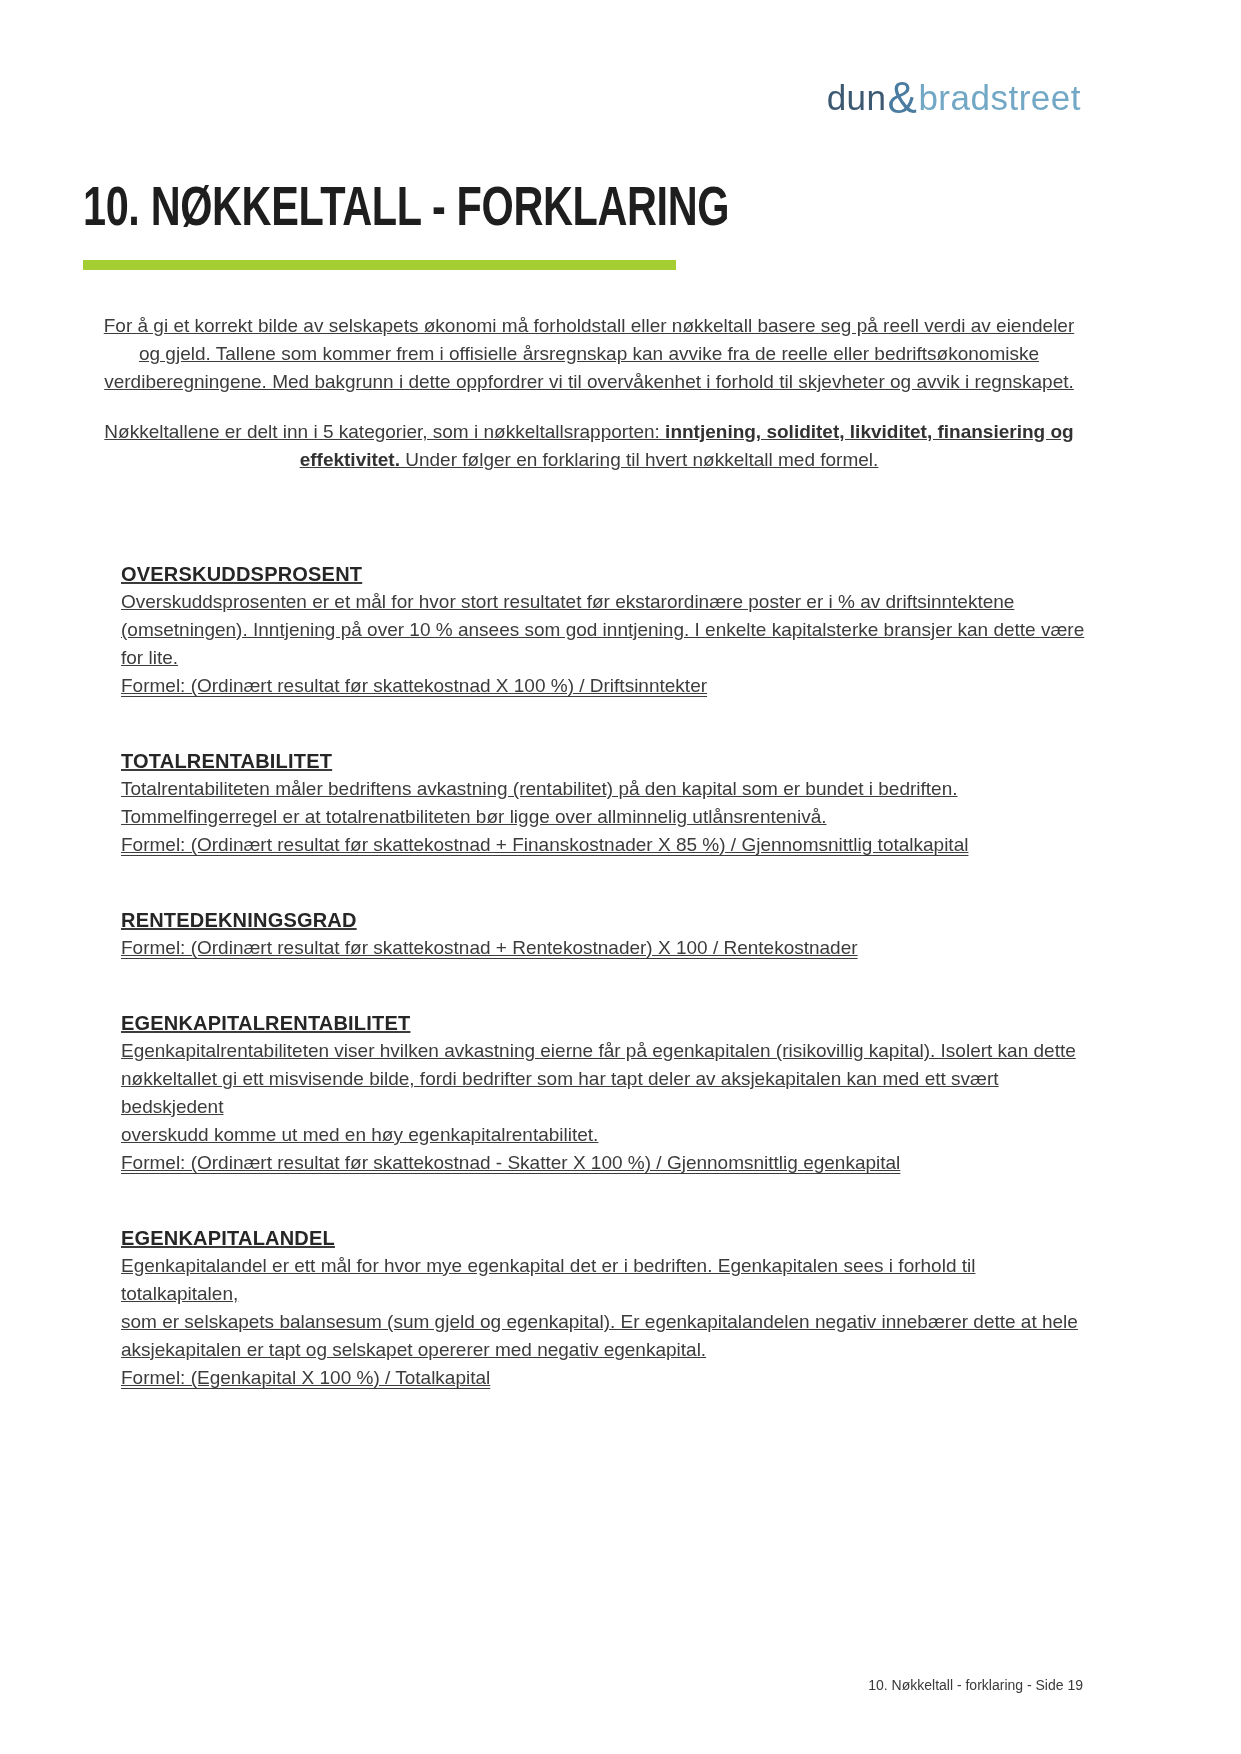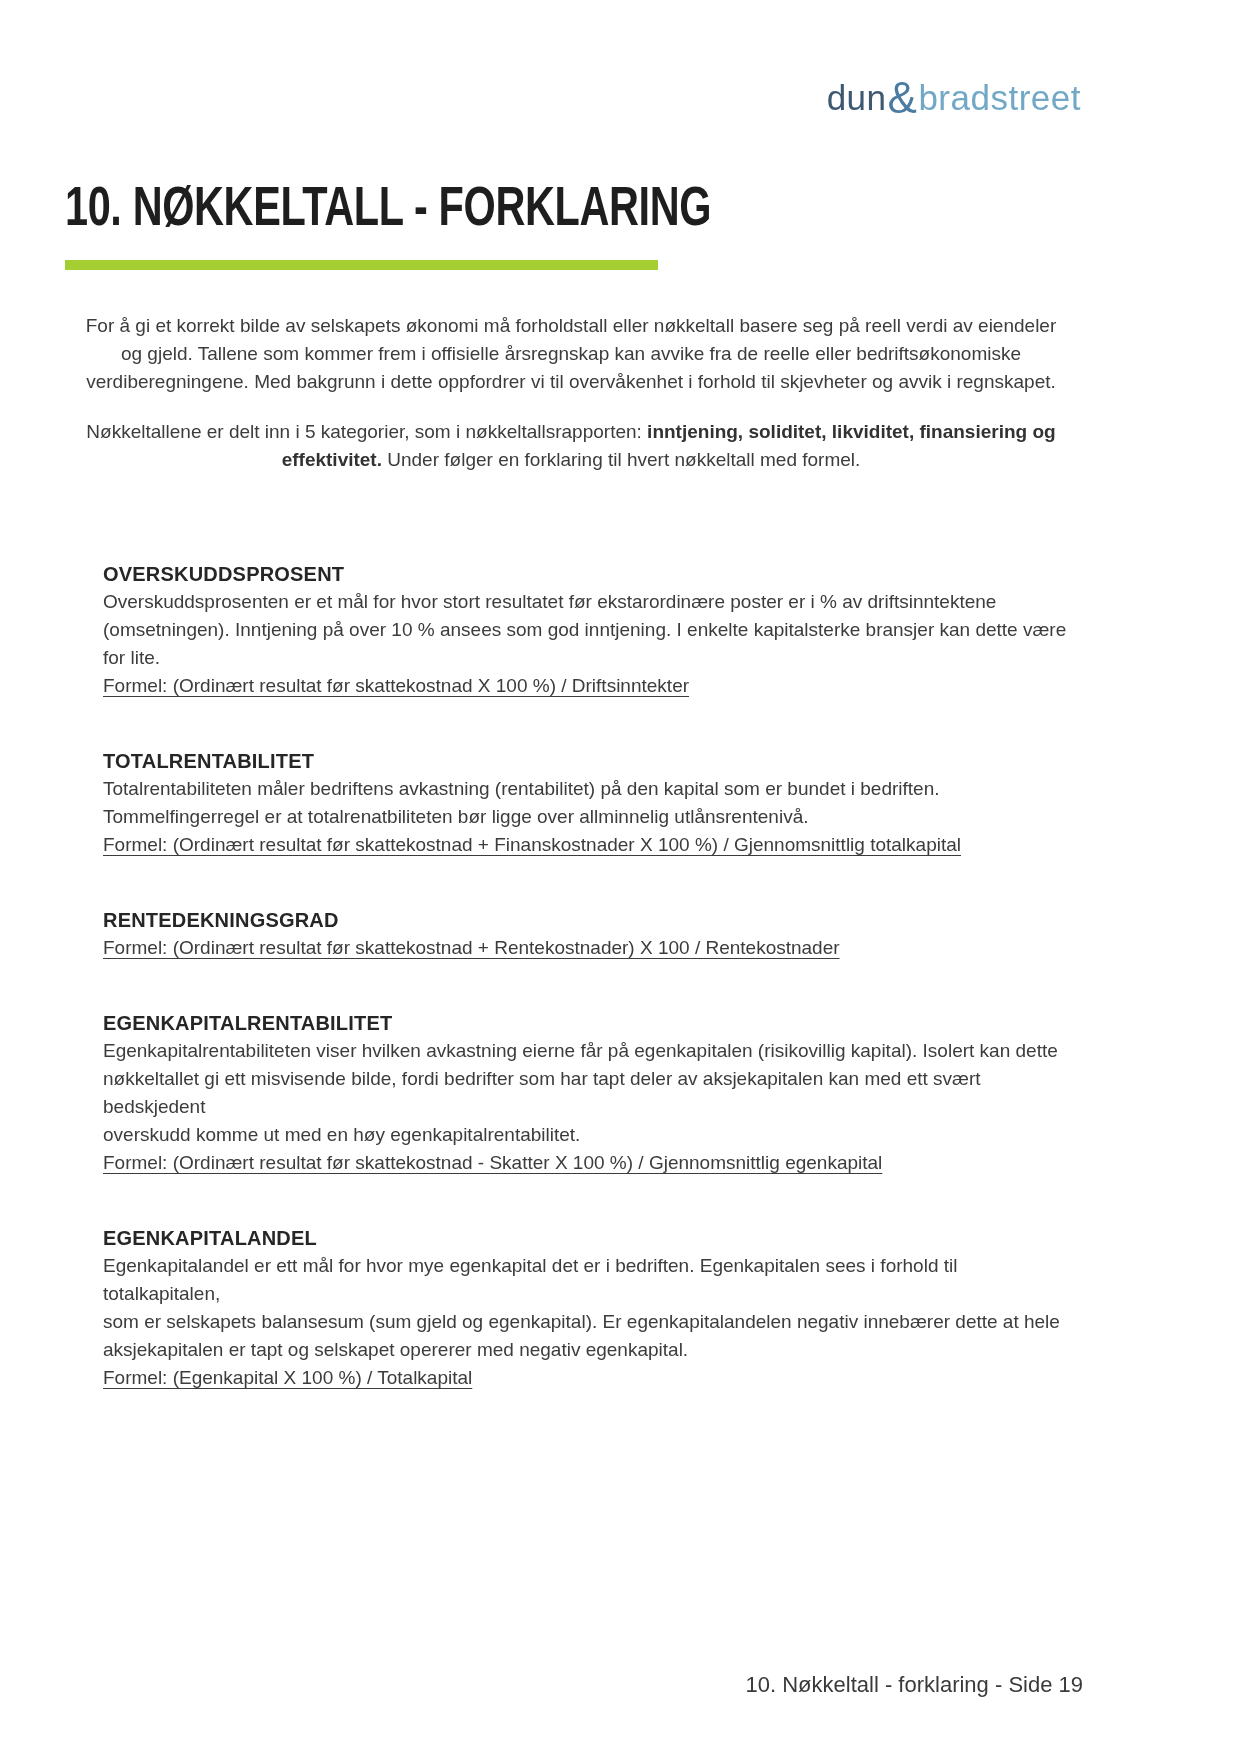--- a/index.html
+++ b/index.html
@@ -27,26 +27,27 @@
     font-size: 44px;
     font-weight: 400;
     position: relative;
     top: 3px;
     margin: 0 1px;
   }
 
   
   .content {
     position: absolute;
-    left: 65px;
+    left: 83px;
     top: 178px;
     width: 1012px;
     color: #3c3c3c;
     font-size: 19px;
     line-height: 28px;
+    text-decoration: underline;
   }
 
   h1.title {
     font-size: 56px;
     line-height: 56px;
     color: #1e1e1e;
     white-space: nowrap;
     font-weight: bold;
   }
   h1.title .condense {
@@ -80,21 +81,21 @@
   .section .body { white-space: pre-line; }
   .section .formula {
     text-decoration: underline;
     text-underline-offset: 4px;
   }
 
   .footer {
     position: absolute;
     top: 1671px;
     right: 158px;
-    font-size: 22px;
+    font-size: 14px;
     line-height: 28px;
     color: #3a3a3a;
   }
 </style>
 </head>
 <body>
 
 <div class="page">
 
   <div class="logo">
@@ -118,21 +119,21 @@
       <h2>OVERSKUDDSPROSENT</h2>
       <div class="body">Overskuddsprosenten er et mål for hvor stort resultatet før ekstarordinære poster er i % av driftsinntektene
 (omsetningen). Inntjening på over 10 % ansees som god inntjening. I enkelte kapitalsterke bransjer kan dette være for lite.</div>
       <div class="formula">Formel: (Ordinært resultat før skattekostnad X 100 %) / Driftsinntekter</div>
     </div>
 
     <div class="section">
       <h2>TOTALRENTABILITET</h2>
       <div class="body">Totalrentabiliteten måler bedriftens avkastning (rentabilitet) på den kapital som er bundet i bedriften.
 Tommelfingerregel er at totalrenatbiliteten bør ligge over allminnelig utlånsrentenivå.</div>
-      <div class="formula">Formel: (Ordinært resultat før skattekostnad + Finanskostnader X 100 %) / Gjennomsnittlig totalkapital</div>
+      <div class="formula">Formel: (Ordinært resultat før skattekostnad + Finanskostnader X 85 %) / Gjennomsnittlig totalkapital</div>
     </div>
 
     <div class="section">
       <h2>RENTEDEKNINGSGRAD</h2>
       <div class="formula">Formel: (Ordinært resultat før skattekostnad + Rentekostnader) X 100 / Rentekostnader</div>
     </div>
 
     <div class="section">
       <h2>EGENKAPITALRENTABILITET</h2>
       <div class="body">Egenkapitalrentabiliteten viser hvilken avkastning eierne får på egenkapitalen (risikovillig kapital). Isolert kan dette

